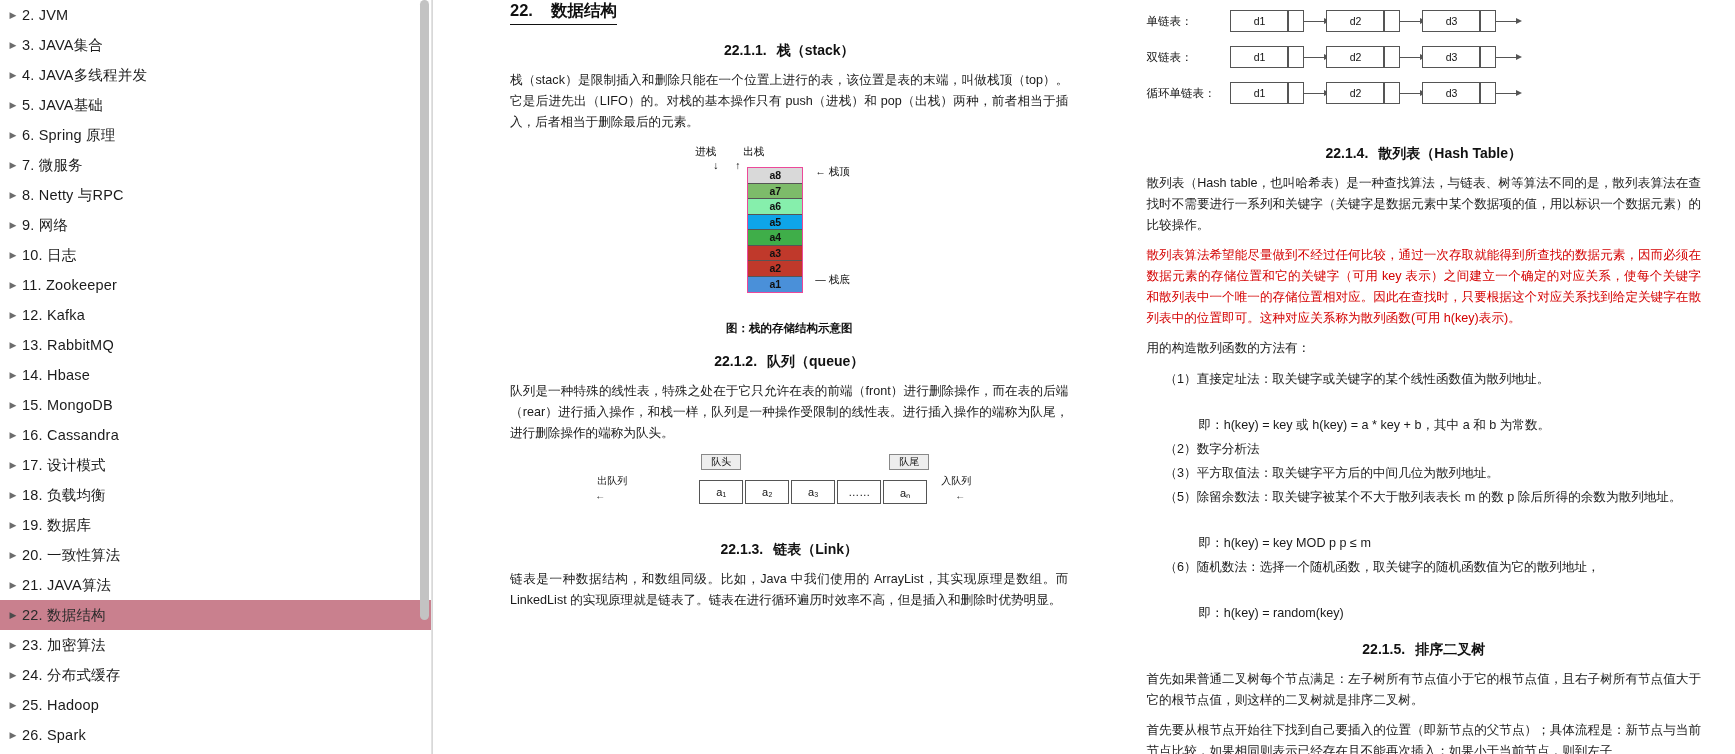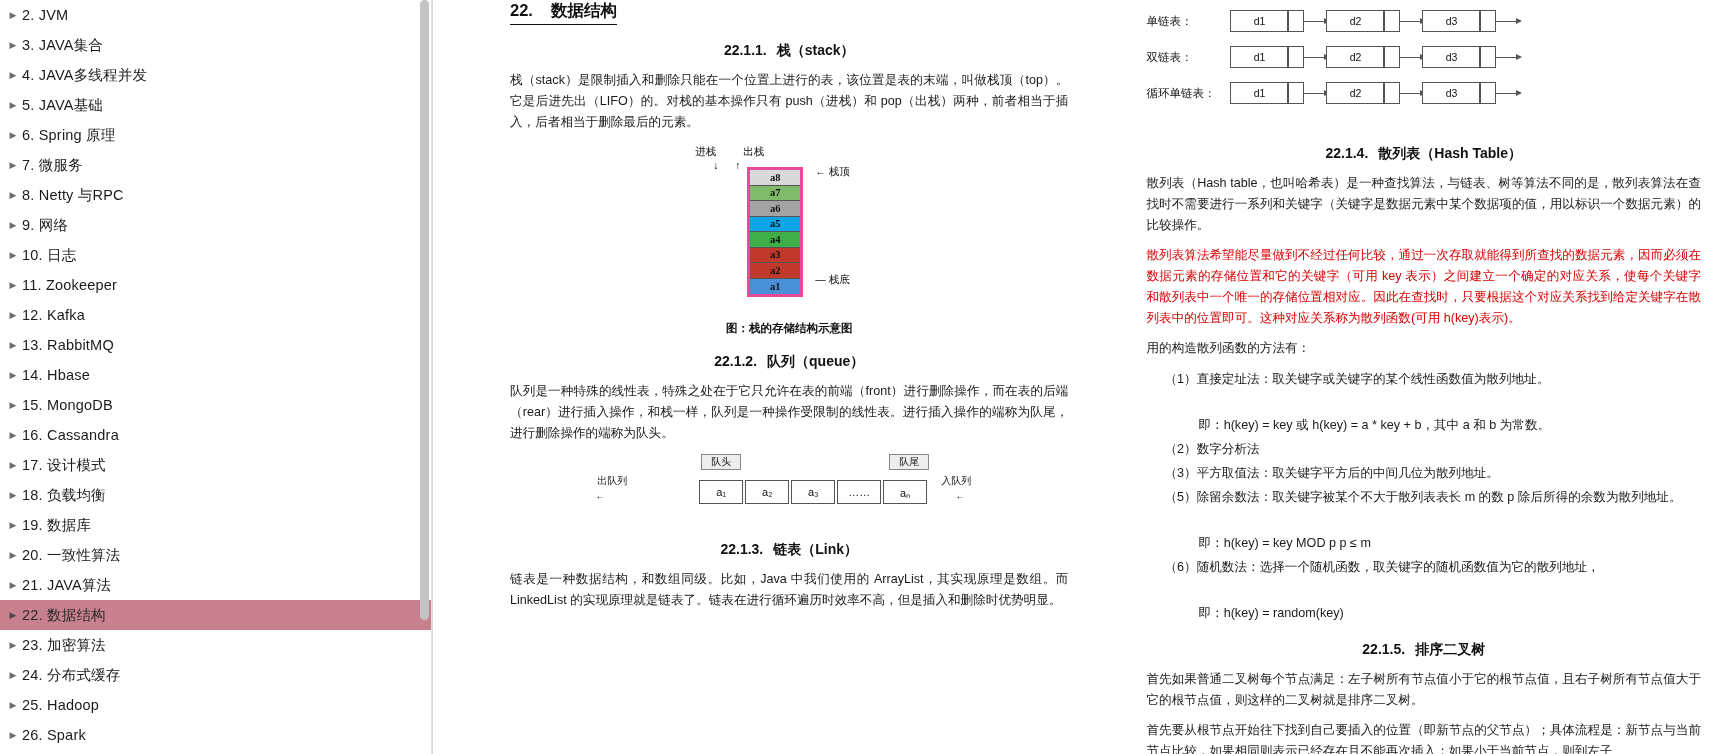--- a/index.html
+++ b/index.html
@@ -164,22 +164,21 @@
     margin: 12px auto 0 auto;
     width: 300px;
     position: relative;
     height: 168px;
   }
   .stack-col {
     position: absolute;
     left: 108px;
     top: 22px;
     width: 56px;
-    border: 3px solid #ec4899;
-    font-family: Liberation Serif, serif;
+    border: 1px solid #ec4899;
   }
   .stack-cell {
     height: 15.5px;
     font-size: 10.5px;
     color: #111;
     display: flex;
     align-items: center;
     justify-content: center;
     border-bottom: 1px solid #555;
     font-weight: bold;
@@ -414,21 +413,21 @@
           <span>进栈</span>
           <div style="position:absolute;left:18px;top:14px;">↓</div>
         </div>
         <div class="arrow-out">
           <span>出栈</span>
           <div style="position:absolute;left:-8px;top:14px;">↑</div>
         </div>
         <div class="stack-col" id="stack-col">
             <div class="stack-cell" style="background: rgb(217, 217, 217);">a8</div>
             <div class="stack-cell" style="background: rgb(125, 187, 106);">a7</div>
-            <div class="stack-cell" style="background: #a3a3a3; text-align: center;">a6</div>
+            <div class="stack-cell" style="background: #86efac; text-align: center;">a6</div>
             <div class="stack-cell" style="background: #0ea5e9;">a5</div>
             <div class="stack-cell" style="background: rgb(63, 174, 73);">a4</div>
             <div class="stack-cell" style="background: rgb(192, 57, 43);">a3</div>
             <div class="stack-cell" style="background: rgb(192, 57, 43);">a2</div>
             <div class="stack-cell" style="background: rgb(74, 144, 217);">a1</div>
           </div>
         <div class="ann top">← <span>栈顶</span></div>
         <div class="ann bottom">— <span>栈底</span></div>
       </div>
       <div class="caption">图：栈的存储结构示意图</div>

